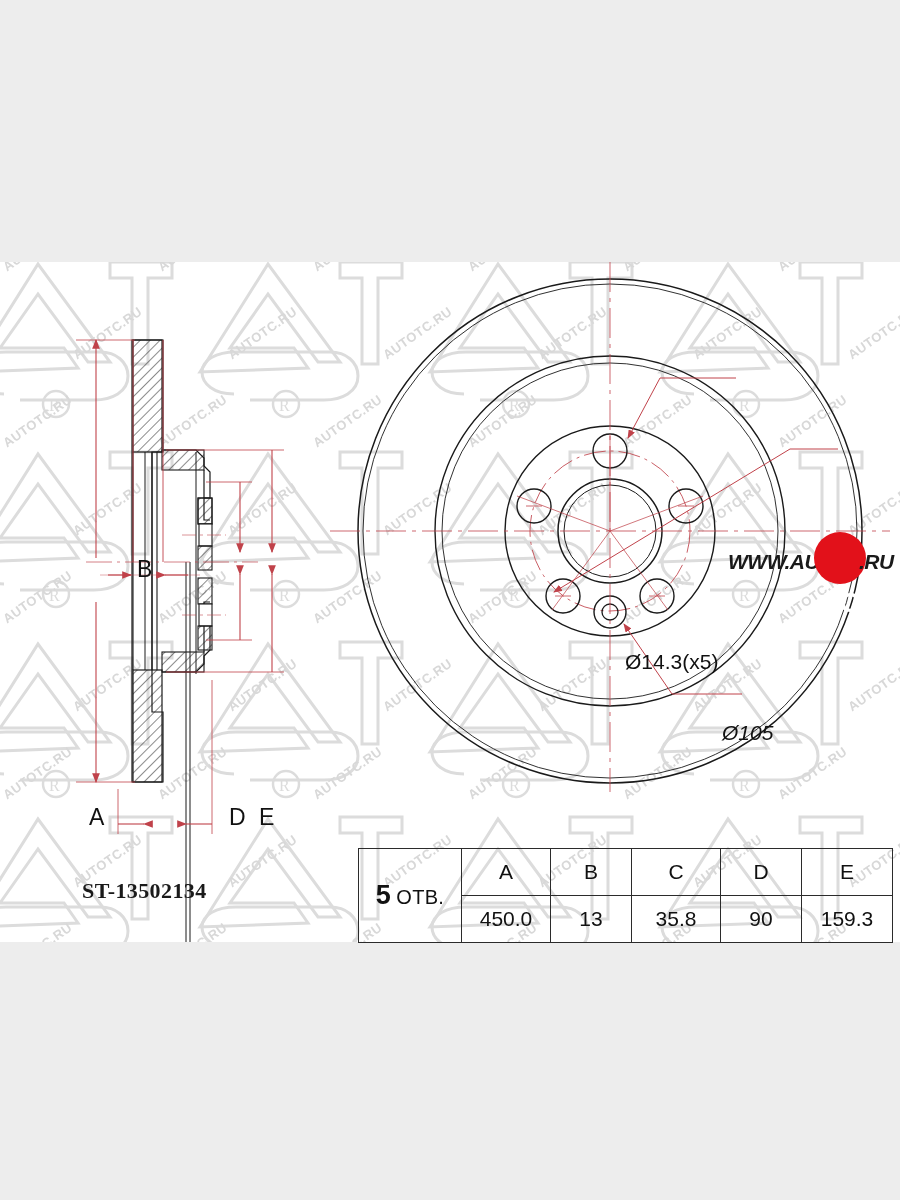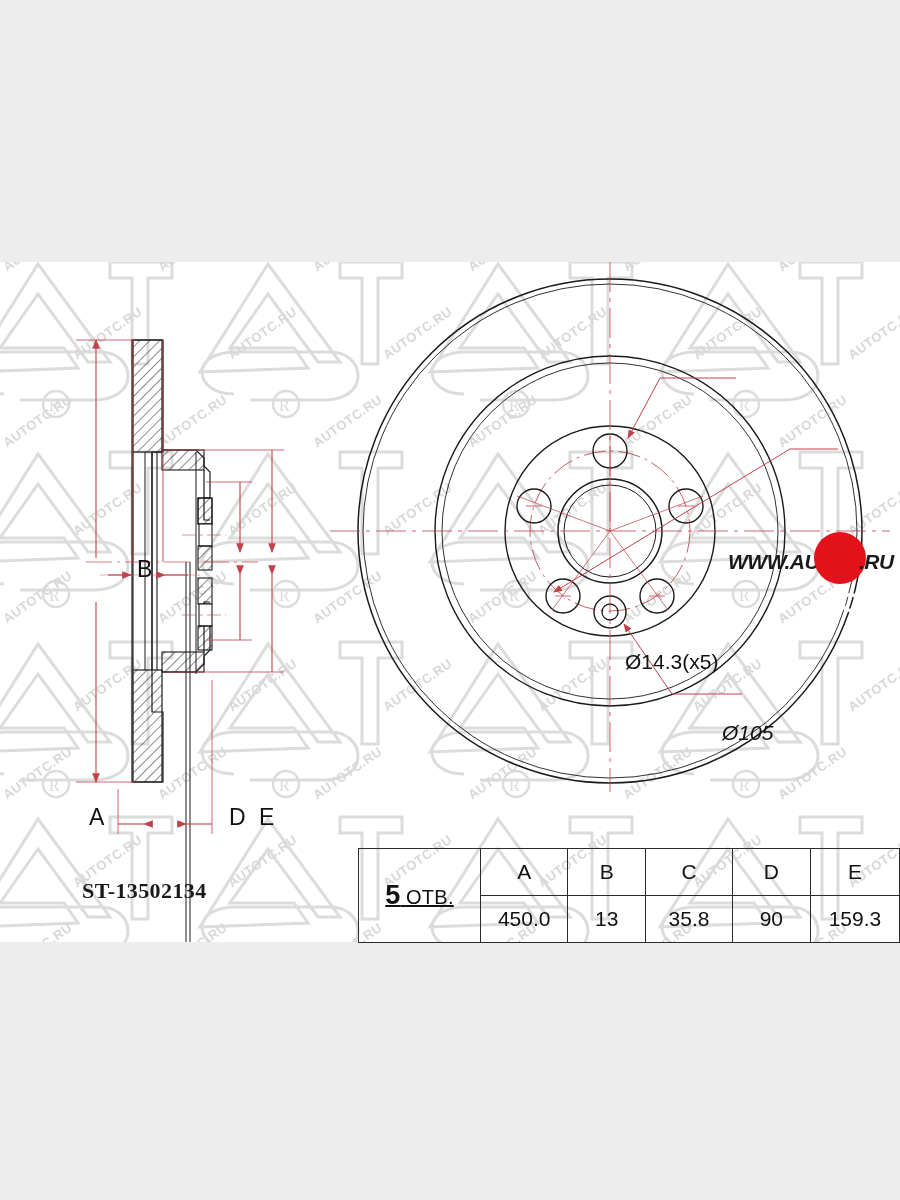--- a/index.html
+++ b/index.html
@@ -106,22 +106,21 @@
     font-family: "Liberation Sans", sans-serif;
     font-size: 21px;
     font-weight: normal;
     color: #111;
     height: 44px;
     background: transparent;
   }
   table.spec td.holes {
     width: 102px;
     font-size: 20px;
-    padding: 0 11px;
-    text-decoration: underline;
+    padding: 0 0;
   }
   table.spec td.holes .n {
     font-size: 27px;
     font-weight: bold;
     vertical-align: baseline;
   }
   table.spec td.holes .t {
     font-size: 20px;
     font-weight: normal;
     letter-spacing: 0.3px;

